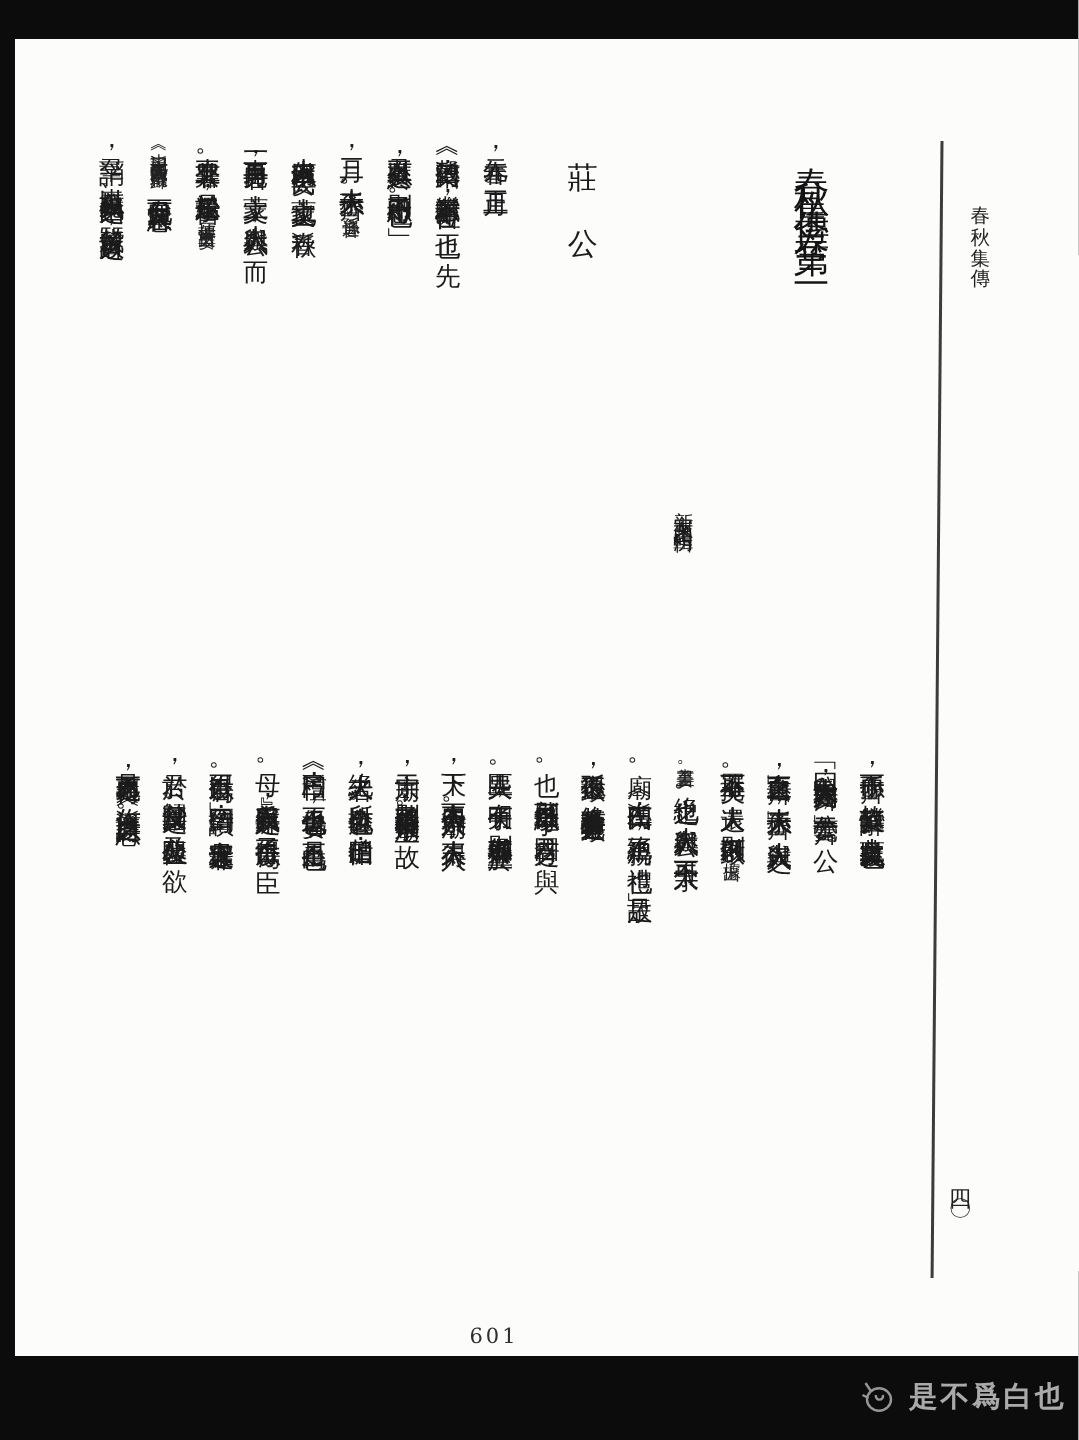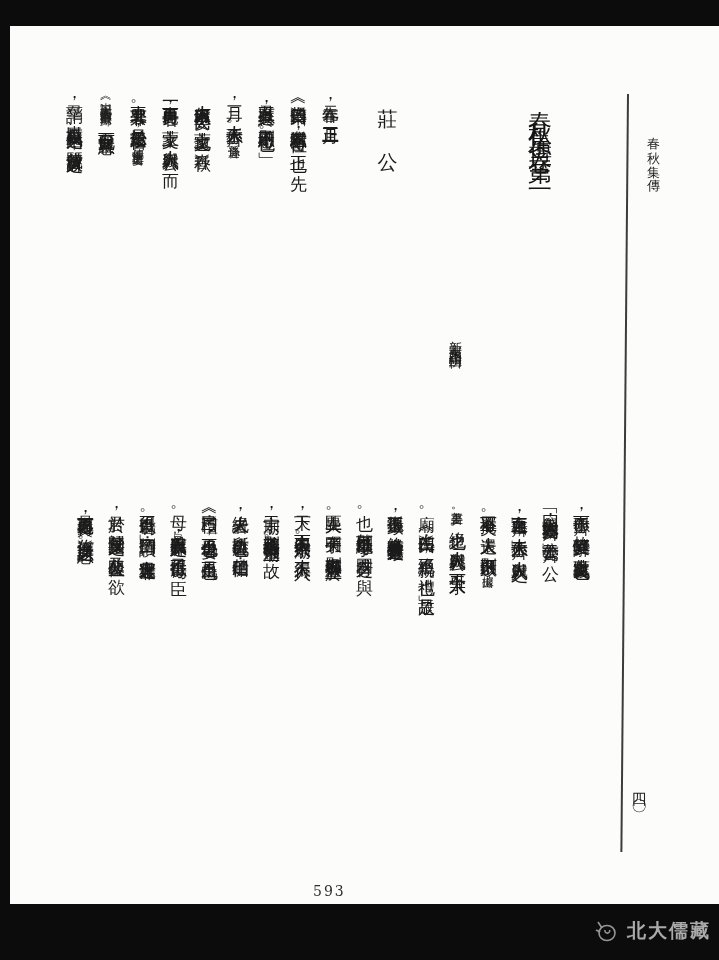--- a/index.html
+++ b/index.html
@@ -125,27 +125,27 @@
     <div id="b9" class="col bcol"><span>天下，而夫人不得入于宗廟。夫人不得入</span><span class="note"></span><span></span></div>
     <div id="b10" class="col bcol"><span>于宗廟，則其子將不得爲社稷宗廟主。故</span><span class="note"></span><span></span></div>
     <div id="b11" class="col bcol"><span>絶夫人者，所以全莊公也。趙伯循曰：</span><span class="note"></span><span></span></div>
     <div id="b12" class="col bcol"><span>《檀弓》曰：「不爲伋也妻者，是不爲白也</span><span class="note"></span><span></span></div>
     <div id="b13" class="col bcol"><span>母。』姜氏有與弒之嫌，子不得以爲母，臣</span><span class="note"></span><span></span></div>
     <div id="b14" class="col bcol"><span>不得以爲君。」劉侍讀曰：「宋襄之母獲罪</span><span class="note"></span><span></span></div>
     <div id="b15" class="col bcol"><span>於君，歸其父母之國。及襄公即位，欲一</span><span class="note"></span><span></span></div>
     <div id="b16" class="col bcol"><span>見之而義不可得，作《河廣》之詩以自悲。</span><span class="note"></span><span></span></div>
   </div>
 
-  <div id="page-number">593</div>
+  <div id="page-number">601</div>
 
   <div id="watermark">
     <svg id="watermark-logo" width="28" height="26" viewBox="0 0 28 26">
       <g fill="none" stroke="#c4c4c4" stroke-width="1.6">
         <ellipse cx="15" cy="15" rx="8" ry="7.5"></ellipse>
         <path d="M6 4 L10 10"></path>
         <path d="M4 12 L8 14"></path>
         <path d="M13 12 a2.4 2.4 0 1 0 4.6 0"></path>
       </g>
     </svg>
-    <span id="watermark-text">北大儒藏</span>
+    <span id="watermark-text">是不爲白也</span>
   </div>
 
 </div>
 
 </body></html>

